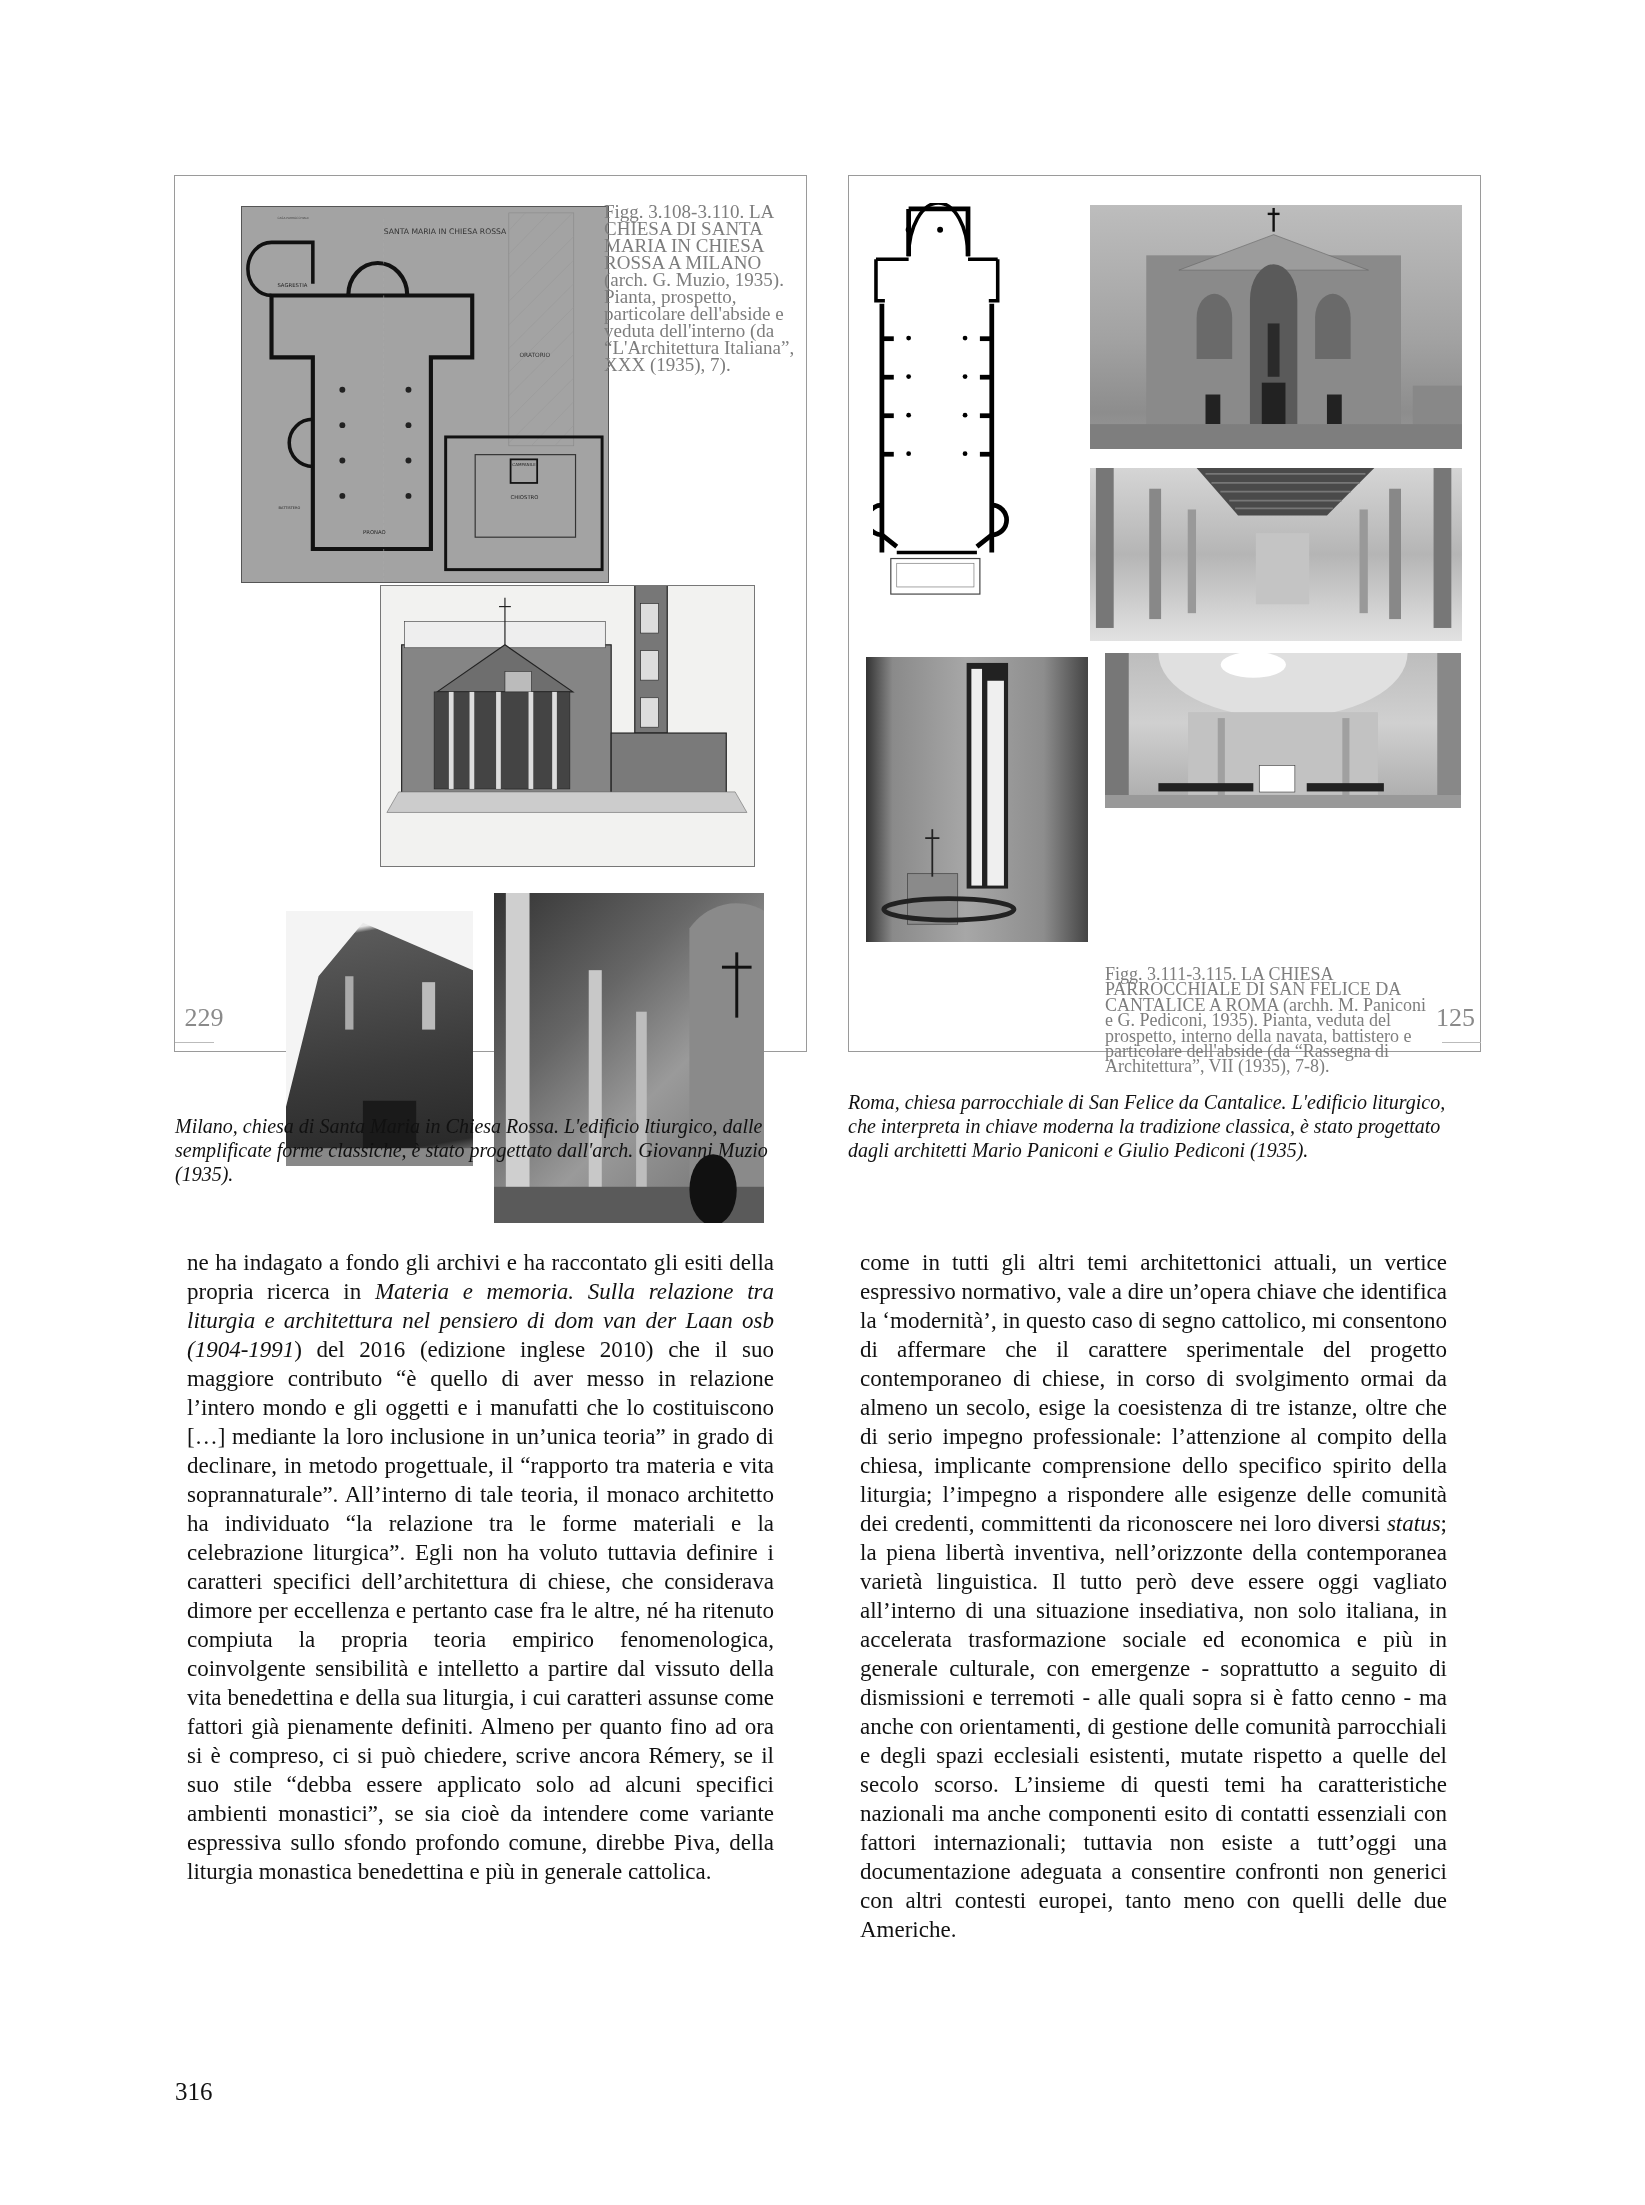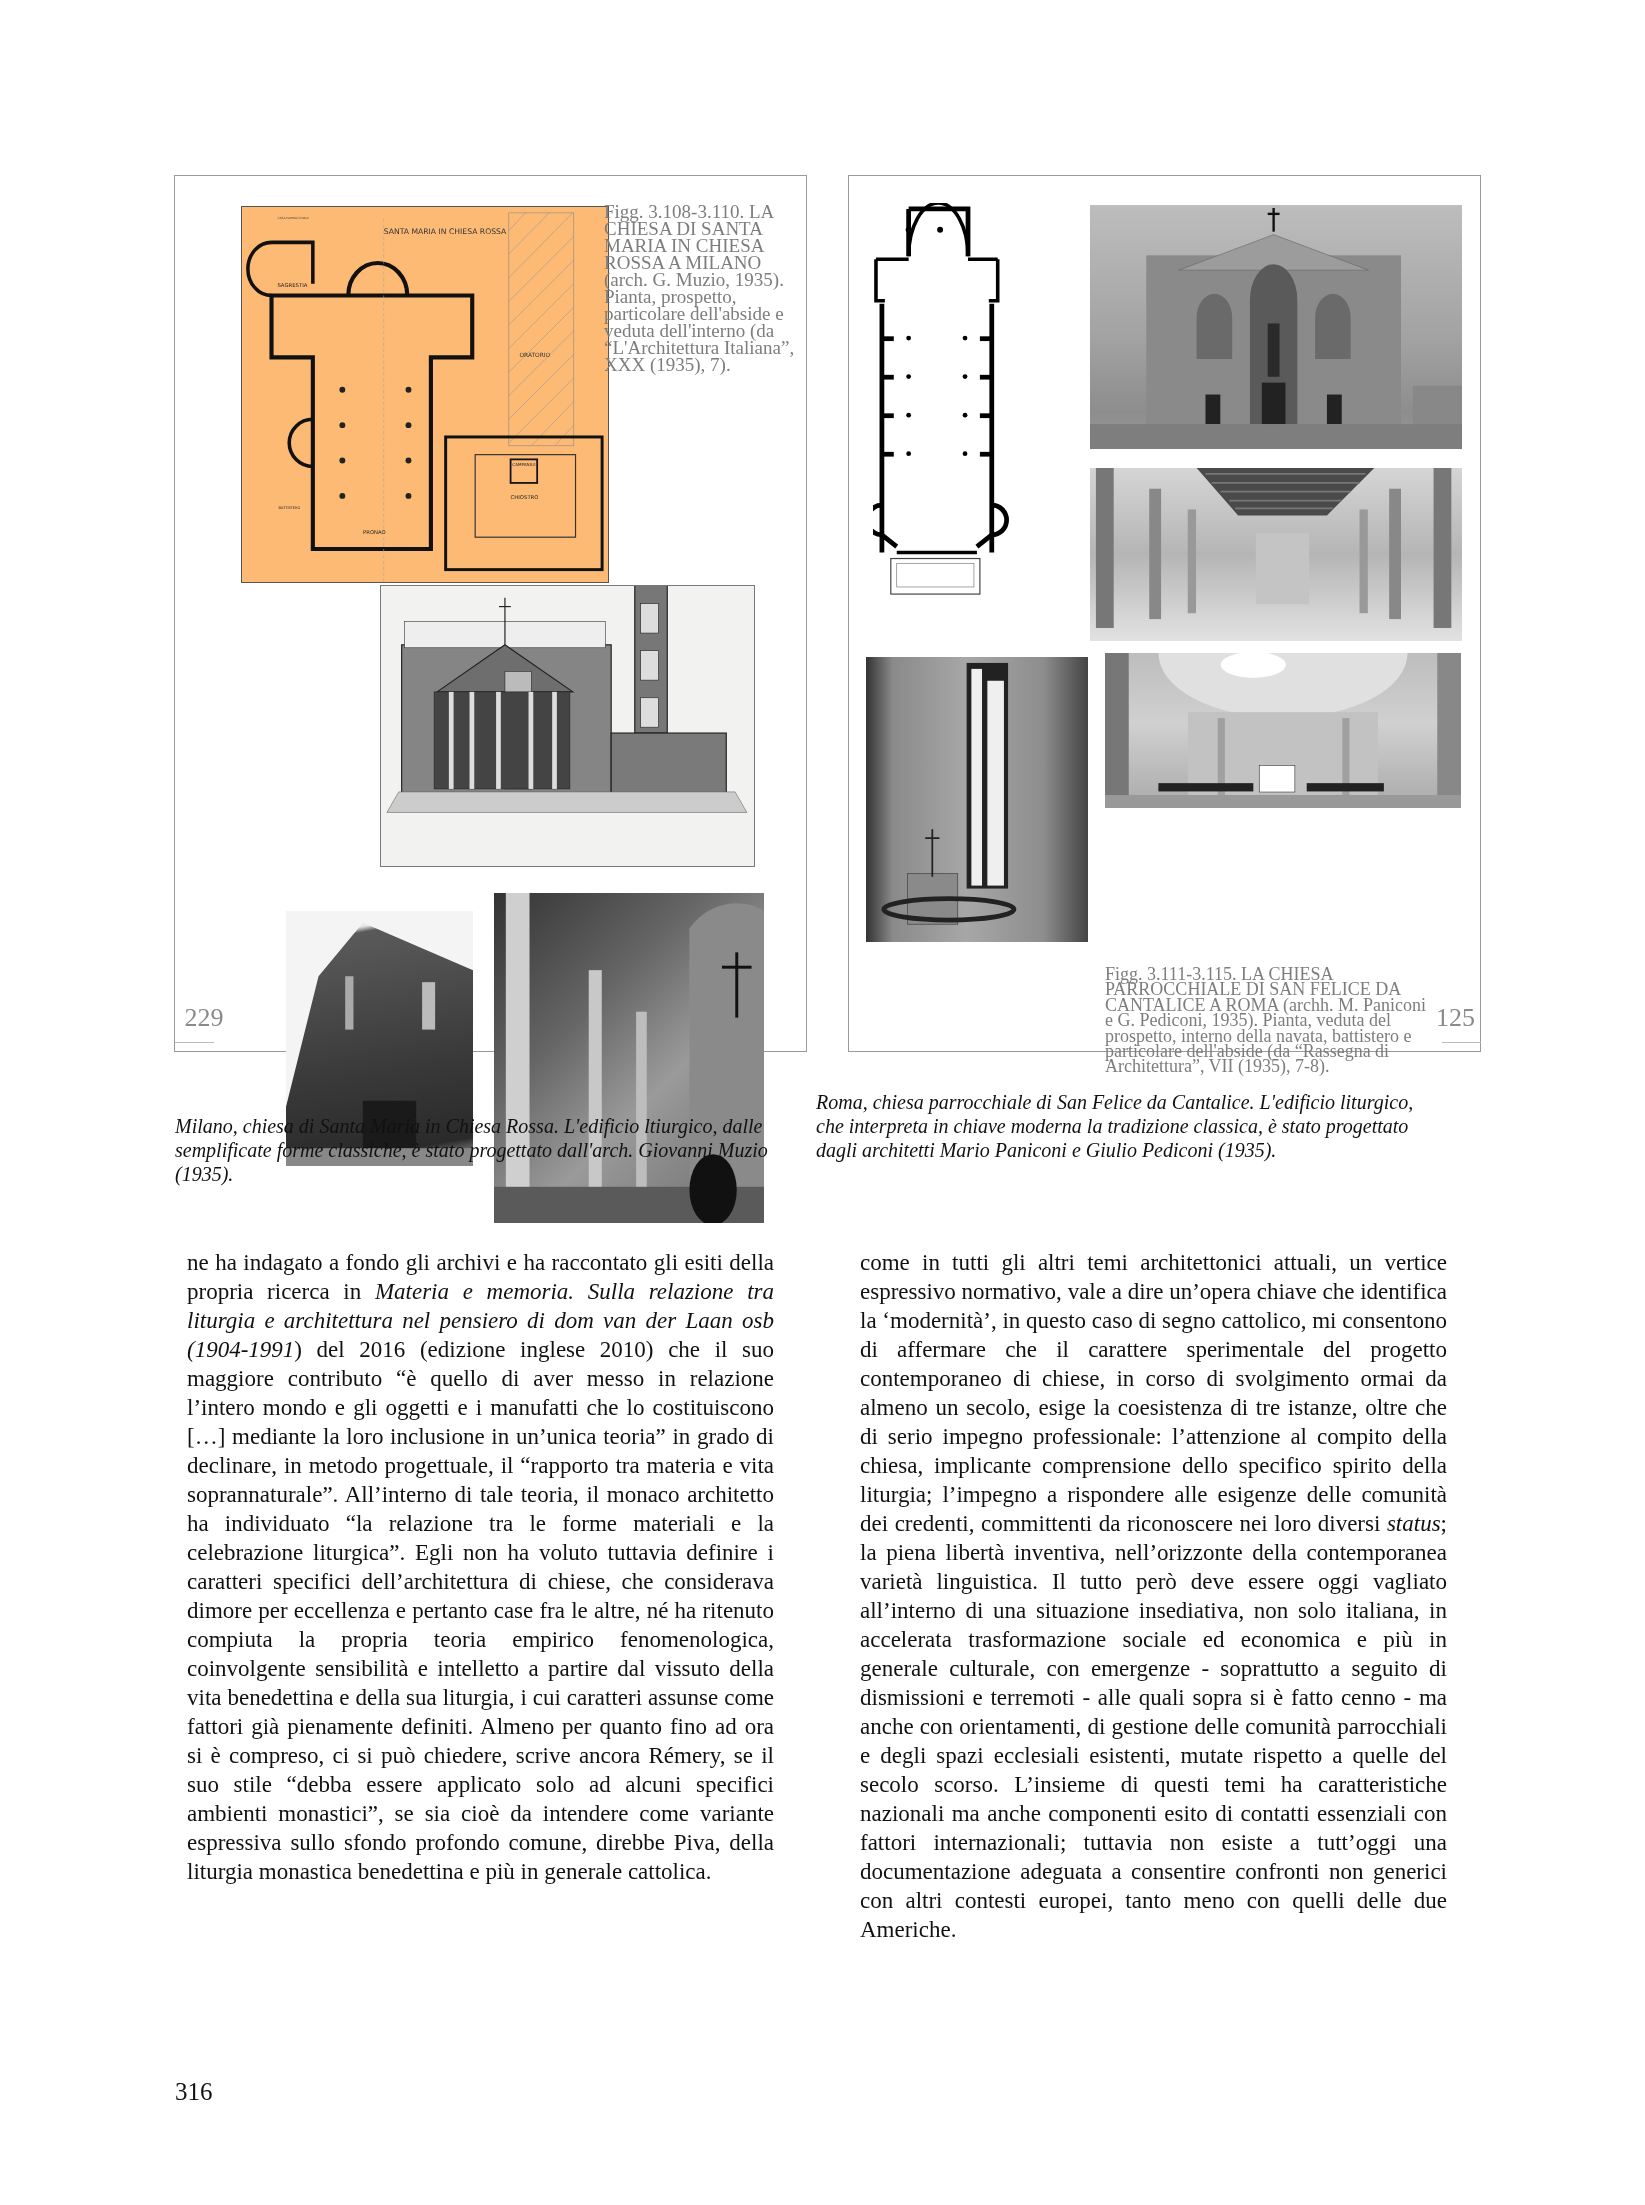--- a/index.html
+++ b/index.html
@@ -1,21 +1,21 @@
 <!DOCTYPE html>
 <html style="font-size:9.5px"><head>
 <meta charset="utf-8">
 <style>
   html,body{margin:0;padding:0;background:#fff;}
   body{width:1646px;height:2205px;position:relative;overflow:hidden;font-family:"DejaVu Serif",serif;color:#111;}
   .panel{position:absolute;border:1.2px solid #9a9a9a;background:#fff;box-sizing:border-box;}
   #panel-left{left:174px;top:175px;width:633px;height:877px;}
   #panel-right{left:848px;top:175px;width:633px;height:877px;}
   .img{position:absolute;box-sizing:border-box;overflow:hidden;}
-  .drawing{background:#fdba74;border:1.2px solid #555;}
+  .drawing{background:#a3a3a3;border:1.2px solid #555;}
   .photo{background:linear-gradient(160deg,#8a8a8a 0%,#5a5a5a 45%,#2c2c2c 100%);}
   .photo.light{background:linear-gradient(180deg,#cfcfcf 0%,#a8a8a8 50%,#7a7a7a 100%);}
   .fig-caption{position:absolute;font-family:"Liberation Serif",serif;color:#7d7d7d;font-size:19px;line-height:17px;}
   .folio{position:absolute;font-family:"Liberation Serif",serif;color:#8a8a8a;font-size:26px;}
   .folio-rule{position:absolute;height:1.2px;background:#bbb;}
   .caption{position:absolute;font-family:"Liberation Serif",serif;font-style:italic;font-size:20px;line-height:24px;color:#111;}
   .col{position:absolute;top:1236px;width:611px;font-family:"Liberation Serif",serif;font-size:23px;line-height:29px;text-align:justify;}
   .col p{margin:12px;}
   .col em{font-style:italic;}
   #page-number{position:absolute;left:175px;top:2078px;font-family:"Liberation Serif",serif;font-size:25px;}
@@ -227,21 +227,21 @@
       <rect x="0" y="240" width="600" height="22" fill="#999"></rect>
     </svg>
   </div>
 
   <div class="fig-caption" style="left:256px;top:791px;width:326px;font-size:18px;line-height:15.4px;">Figg. 3.111-3.115. LA CHIESA PARROCCHIALE DI SAN FELICE DA CANTALICE A ROMA (archh. M. Paniconi e G. Pediconi, 1935). Pianta, veduta del prospetto, interno della navata, battistero e particolare dell'abside (da “Rassegna di Architettura”, VII (1935), 7-8).</div>
   <div class="folio" style="left:587px;top:827px;">125</div>
   <div class="folio-rule" style="left:593px;top:866px;width:39px;"></div>
 </div>
 
 <div class="caption" style="left:175px;top:1090px;width:622px;margin-top:24px;">Milano, chiesa di Santa Maria in Chiesa Rossa. L'edificio ltiurgico, dalle semplificate forme classiche, è stato progettato dall'arch. Giovanni Muzio (1935).</div>
-<div class="caption" style="left:816px;top:1090px;width:622px;">Roma, chiesa parrocchiale di San Felice da Cantalice. L'edificio liturgico, che interpreta in chiave moderna la tradizione classica, è stato progettato dagli architetti Mario Paniconi e Giulio Pediconi (1935).</div>
+<div class="caption" style="left:848px;top:1090px;width:622px;">Roma, chiesa parrocchiale di San Felice da Cantalice. L'edificio liturgico, che interpreta in chiave moderna la tradizione classica, è stato progettato dagli architetti Mario Paniconi e Giulio Pediconi (1935).</div>
 
 <div class="col" style="left:175px;">
   <p><span>ne ha indagato a fondo gli archivi e ha raccontato gli esiti della propria ricerca in </span><em>Materia e memoria. Sulla relazione tra liturgia e architettura nel pensiero di dom van der Laan osb (1904-1991</em><span>) del 2016 (edizione inglese 2010) che il suo maggiore contributo “è quello di aver messo in relazione l’intero mondo e gli oggetti e i manufatti che lo costituiscono […] mediante la loro inclusione in un’unica teoria” in grado di declinare, in metodo progettuale, il “rapporto tra materia e vita soprannaturale”. All’interno di tale teoria, il monaco architetto ha individuato “la relazione tra le forme materiali e la celebrazione liturgica”. Egli non ha voluto tuttavia definire i caratteri specifici dell’architettura di chiese, che considerava dimore per eccellenza e pertanto case fra le altre, né ha ritenuto compiuta la propria teoria empirico fenomenologica, coinvolgente sensibilità e intelletto a partire dal vissuto della vita benedettina e della sua liturgia, i cui caratteri assunse come fattori già pienamente definiti. Almeno per quanto fino ad ora si è compreso, ci si può chiedere, scrive ancora Rémery, se il suo stile “debba essere applicato solo ad alcuni specifici ambienti monastici”, se sia cioè da intendere come variante espressiva sullo sfondo profondo comune, direbbe Piva, della liturgia monastica benedettina e più in generale cattolica.</span></p>
 </div>
 <div class="col" style="left:848px;">
   <p><span>come in tutti gli altri temi architettonici attuali, un vertice espressivo normativo, vale a dire un’opera chiave che identifica la ‘modernità’, in questo caso di segno cattolico, mi consentono di affermare che il carattere sperimentale del progetto contemporaneo di chiese, in corso di svolgimento ormai da almeno un secolo, esige la coesistenza di tre istanze, oltre che di serio impegno professionale: l’attenzione al compito della chiesa, implicante comprensione dello specifico spirito della liturgia; l’impegno a rispondere alle esigenze delle comunità dei credenti, committenti da riconoscere nei loro diversi </span><em>status</em><span>; la piena libertà inventiva, nell’orizzonte della contemporanea varietà linguistica. Il tutto però deve essere oggi vagliato all’interno di una situazione insediativa, non solo italiana, in accelerata trasformazione sociale ed economica e più in generale culturale, con emergenze - soprattutto a seguito di dismissioni e terremoti - alle quali sopra si è fatto cenno - ma anche con orientamenti, di gestione delle comunità parrocchiali e degli spazi ecclesiali esistenti, mutate rispetto a quelle del secolo scorso. L’insieme di questi temi ha caratteristiche nazionali ma anche componenti esito di contatti essenziali con fattori internazionali; tuttavia non esiste a tutt’oggi una documentazione adeguata a consentire confronti non generici con altri contesti europei, tanto meno con quelli delle due Americhe.</span></p>
 </div>
 
 <div id="page-number">316</div>
 

